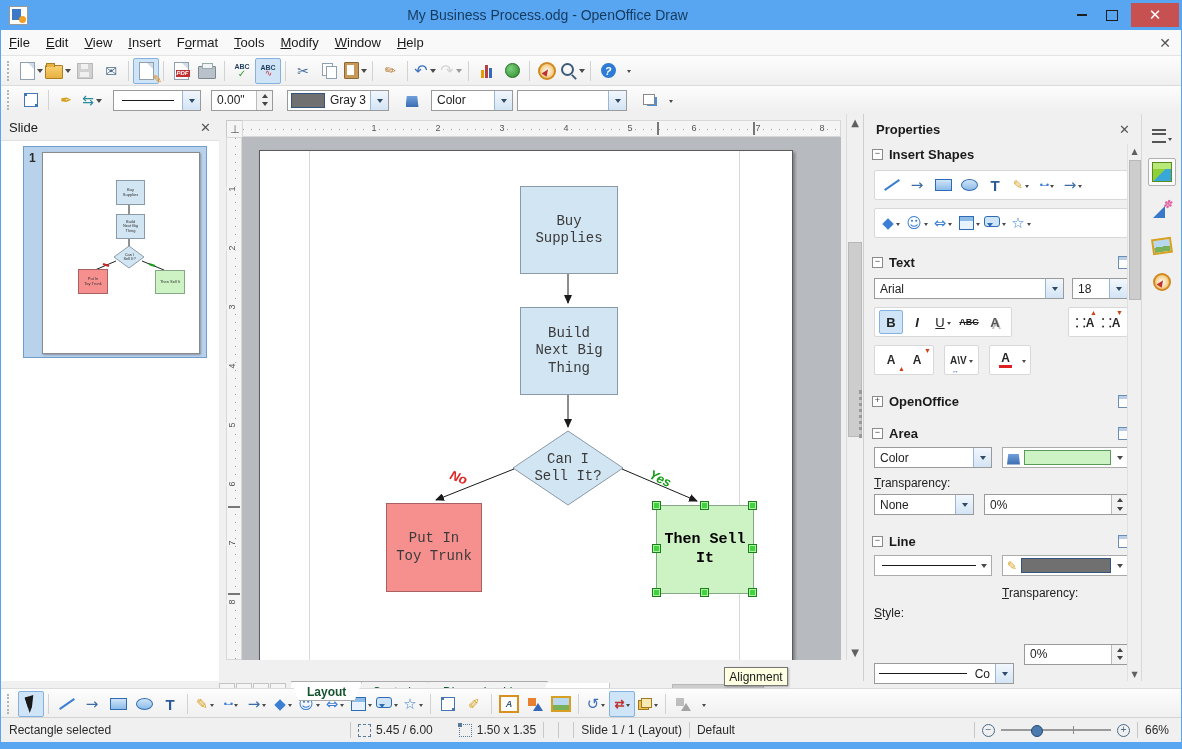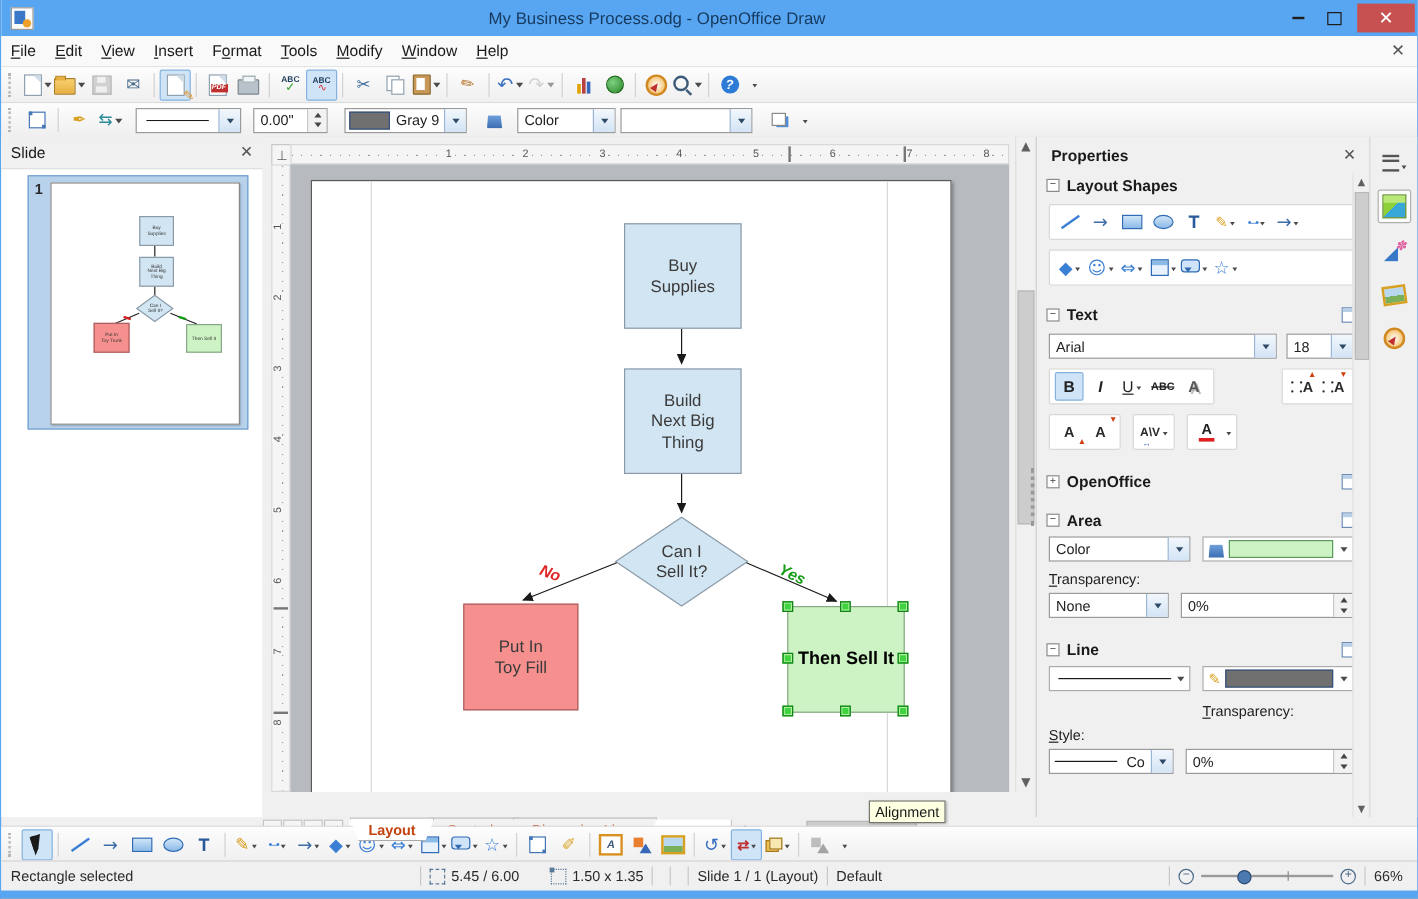--- a/index.html
+++ b/index.html
@@ -137,34 +137,34 @@
           background-image:repeating-linear-gradient(90deg,#9a9a9a 0 1px,transparent 1px 8px);background-size:100% 1px;background-position:0 8px;background-repeat:no-repeat;}
   .vruler{position:absolute;left:7px;top:23px;width:16px;bottom:21px;background:#f5f5f5;border:1px solid #d8d8d8;box-sizing:border-box;
           background-image:repeating-linear-gradient(180deg,#9a9a9a 0 1px,transparent 1px 8px);background-size:1px 100%;background-position:8px 0;background-repeat:no-repeat;}
   .rnum{position:absolute;font-size:9px;color:#555;background:#f5f5f5;padding:0 2px;transform:translateX(-50%);top:2px;}
   .rnumv{position:absolute;font-size:9px;color:#555;background:#f5f5f5;left:2px;transform:translateY(-50%) rotate(-90deg);}
   .rmark{position:absolute;background:#777;}
   .canvasbody{position:absolute;left:23px;top:23px;width:599px;bottom:21px;background:#b7bbc0;overflow:hidden;}
   .page{position:absolute;left:17px;top:13px;width:532px;height:720px;background:#fff;border:1px solid #5a5a5a;box-shadow:2px 2px 3px rgba(0,0,0,.35);}
   .mguide{position:absolute;top:0;bottom:0;width:1px;background:#d8d8d8;}
   .fnode{position:absolute;border:1px solid #8a9aa8;display:flex;align-items:center;justify-content:center;text-align:center;
-         font-size:14px;line-height:1.25;color:#3a3a3a;white-space:pre-line;}
+         font-size:14px;line-height:1.25;color:#3a3a3a;white-space:pre-line;font-family:Liberation Mono, monospace;}
   .elabel{position:absolute;font-size:13px;font-weight:bold;font-style:italic;}
   .hnd{position:absolute;width:9px;height:9px;background:#3fd43f;border:1px solid #18801a;box-sizing:border-box;box-shadow:inset 0 0 0 1px #aef0a0;}
   .vsb{position:absolute;right:0;top:0;width:16px;bottom:21px;background:#f0f0f0;border-left:1px solid #dcdcdc;}
   .sbarrow{position:absolute;left:0;width:16px;height:16px;display:flex;align-items:center;justify-content:center;color:#606060;font-size:10px;background:#f0f0f0;}
   .sbthumb{position:absolute;background:#cdcdcd;border:1px solid #b8b8b8;box-sizing:border-box;}
   .splitdots{position:absolute;width:3px;border-left:3px dotted #9a9a9a;}
 
   
   .sheetbar{position:absolute;left:218px;bottom:40px;width:644px;height:21px;background:#f0f0f0;display:flex;align-items:stretch;}
   .navb{width:16px;height:17px;margin-top:2px;background:#f5f5f5;border:1px solid #c4c4c4;display:flex;align-items:center;justify-content:center;
         font-size:8px;color:#333;margin-right:1px;box-sizing:border-box;}
   .tabs{display:flex;align-items:stretch;margin-left:4px;background:#fff;border-bottom:1px solid #c8c8c8;}
-  .stab{padding:2px 16px 0 16px;font-size:12px;color:#c2410c;background:#f2f2f2;clip-path:polygon(0 0,100% 0,calc(100% - 8px) 100%,8px 100%);
+  .stab{padding:2px 16px 0 16px;font-size:12px;color:#14532d;background:#f2f2f2;clip-path:polygon(0 0,100% 0,calc(100% - 8px) 100%,8px 100%);
         box-shadow:inset 0 0 0 1px #aaa;display:flex;align-items:center;margin-right:-6px;}
   .stab.active{background:#fff;font-weight:bold;z-index:2;}
   .tabfill{width:66px;background:#fff;border:1px solid #c8c8c8;border-top:none;margin-top:2px;}
   .hsb{flex:1;margin-top:2px;position:relative;background:#f0f0f0;}
   .tooltip{position:absolute;left:723px;top:667px;width:64px;height:19px;background:#ffffe1;border:1px solid #767676;box-sizing:border-box;
            font-size:12px;color:#1a1a1a;display:flex;align-items:center;justify-content:center;z-index:50;box-shadow:1px 1px 2px rgba(0,0,0,.3);}
 
   
   .props{position:absolute;left:862px;top:114px;width:278px;bottom:61px;background:#f0f0f0;border-left:1px solid #cfcfcf;font-size:12px;color:#222;}
   .propshead{height:30px;display:flex;align-items:center;padding:0 12px;font-size:13px;font-weight:bold;color:#1a1a1a;}
@@ -343,21 +343,21 @@
     </div>
     <div class="spin" style="width:62px;margin-left:10px;">
       <span class="val">0.00"</span>
       <span class="spincol">
           <span class="up"></span>
           <span class="dn"></span>
         </span>
     </div>
     <div class="sel" style="width:102px;margin-left:14px;">
       <span class="swatch" style="width:32px;background:#707070;margin-left:3px;"></span>
-      <span class="val">Gray 9</span>
+      <span class="val">Gray 3</span>
       <span class="selbtn">
           <i class="crt"></i>
         </span>
     </div>
     <span class="tbtn" style="margin-left:10px;">
         <i class="i-can"></i>
       </span>
     <div class="sel" style="width:82px;margin-left:6px;">
       <span class="val">Color</span>
       <span class="selbtn">
@@ -454,21 +454,21 @@
       </svg>
 
       <div class="fnode" style="left:278px;top:49px;width:96px;height:86px;background:#d2e5f2;">Buy
 Supplies</div>
       <div class="fnode" style="left:278px;top:170px;width:96px;height:86px;background:#d2e5f2;">Build
 Next Big
 Thing</div>
       <div class="fnode" style="left:281px;top:313px;width:90px;height:36px;background:transparent;border:none;">Can I
 Sell It?</div>
       <div class="fnode" style="left:144px;top:366px;width:94px;height:87px;background:#f5908f;border-color:#a86060;">Put In
-Toy Fill</div>
+Toy Trunk</div>
       <div class="fnode" style="left:414px;top:368px;width:96px;height:87px;background:#cdf2c3;border-color:#86a886;font-weight:bold;font-size:15px;color:#000;">Then Sell It</div>
 
       <span class="elabel" style="left:208px;top:333px;color:#e02424;transform:rotate(21deg);">No</span>
       <span class="elabel" style="left:407px;top:334px;color:#169c16;transform:rotate(26deg);">Yes</span>
 
       <span class="hnd" style="left:410px;top:364px;"></span>
       <span class="hnd" style="left:458px;top:364px;"></span>
       <span class="hnd" style="left:506px;top:364px;"></span>
       <span class="hnd" style="left:410px;top:407px;"></span>
       <span class="hnd" style="left:506px;top:407px;"></span>
@@ -506,21 +506,21 @@
   <div class="tooltip">Alignment</div>
 
   <div class="props">
     <div class="propshead">
       <span>Properties</span>
       <span class="x glyph">✕</span>
     </div>
 
     <div class="sech">
       <span class="collbox">−</span>
-      <span>Layout Shapes</span>
+      <span>Insert Shapes</span>
     </div>
     <div class="fieldbox" style="margin:6px 14px 0 10px;">
       <span class="pbtn">
           <i class="i-line14"></i>
         </span>
       <span class="pbtn glyph" style="font-size:15px;">→</span>
       <span class="pbtn">
           <i class="i-rect14"></i>
         </span>
       <span class="pbtn">
@@ -653,21 +653,21 @@
         <i class="glyph" style="color:#d8a020;font-size:12px;">✎</i>
         <span class="swatch" style="flex:1;background:#707070;margin:0 4px;"></span>
         <i class="crt"></i>
       </div>
     </div>
     <div style="display:flex;gap:10px;margin:10px 14px 0 10px;">
       <span class="plabel" style="width:118px;margin-top:20px;">Style:</span>
       <span class="plabel">Transparency:</span>
     </div>
     <div style="display:flex;gap:10px;margin:4px 14px 0 10px;align-items:center;">
-      <div class="sel" style="width:104px;">
+      <div class="sel" style="width:140px;margin-top:39px;">
         <span class="linesample" style="margin-left:4px;"></span>
         <span class="val" style="flex:0 0 auto;">Co</span>
         <span class="selbtn">
             <i class="crt"></i>
           </span>
       </div>
       <div class="spin" style="flex:1;">
         <span class="val">0%</span>
         <span class="spincol">
             <span class="up"></span>

